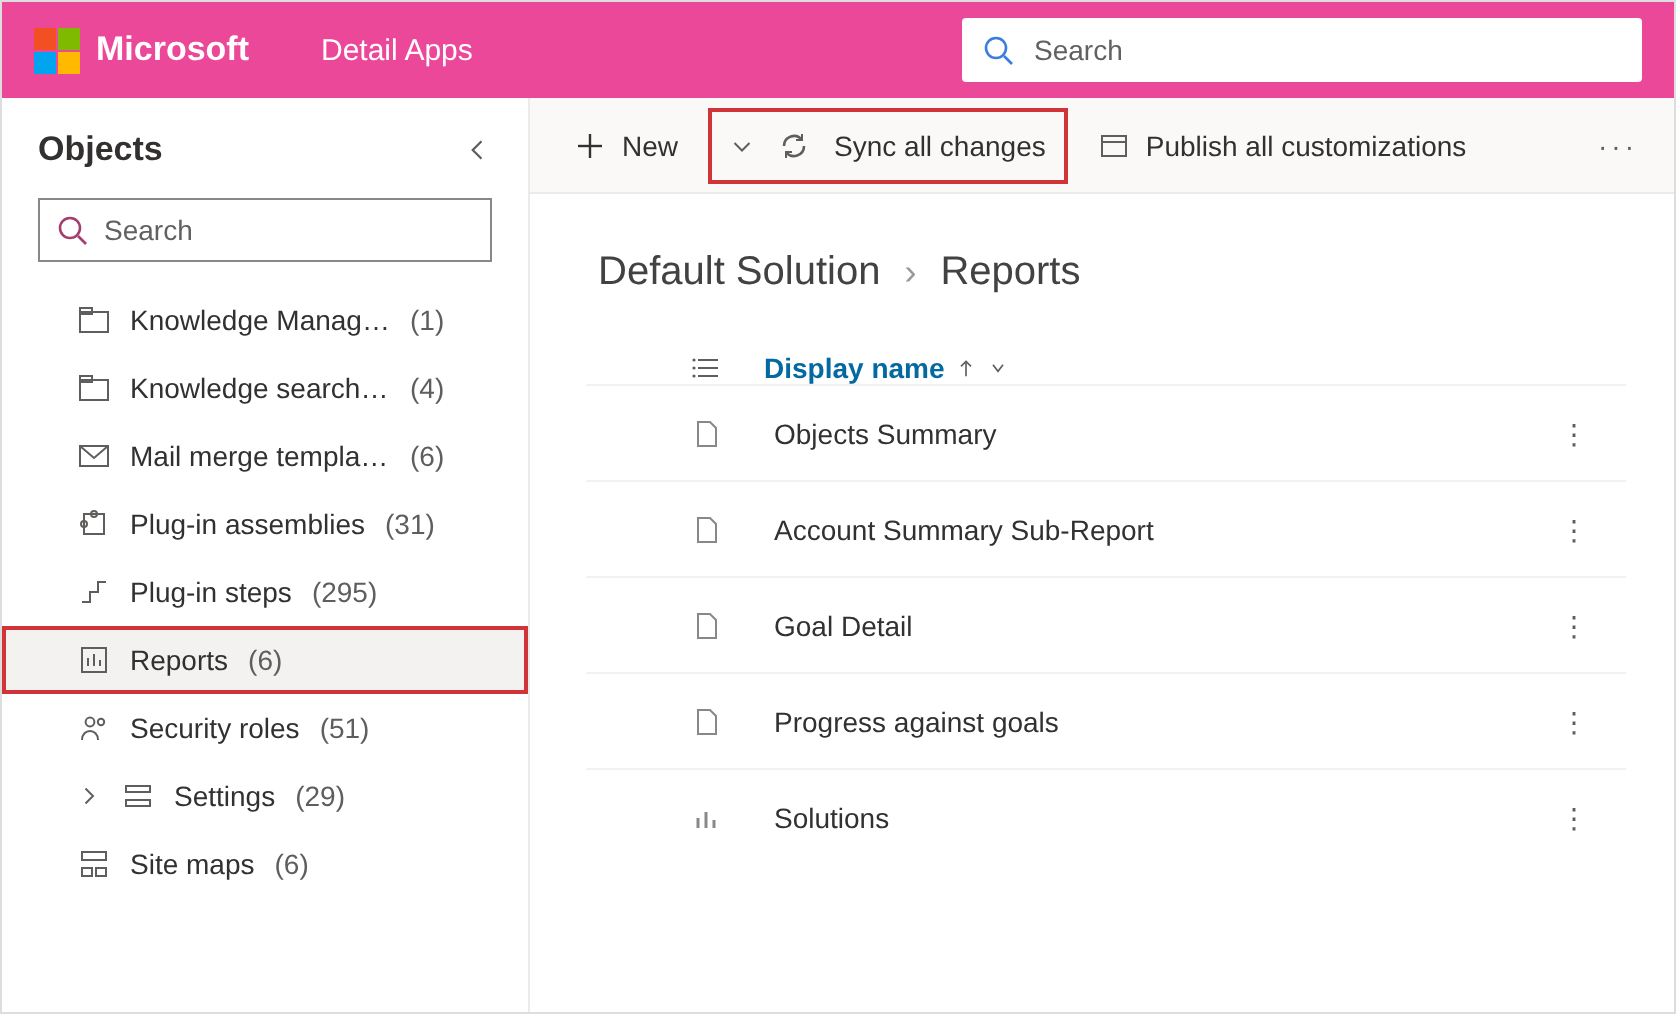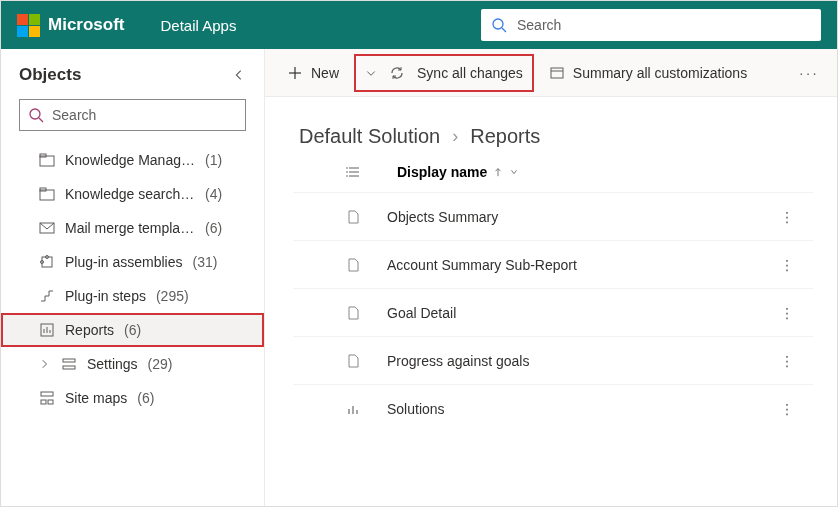--- a/index.html
+++ b/index.html
@@ -1,17 +1,17 @@
 <!DOCTYPE html>
 <html><head>
   <meta charset="utf-8">
   <style>
     *{box-sizing:border-box;margin:0;padding:0;font-family:"Segoe UI",Arial,sans-serif}
     body{background:#fff;color:#323130;width:838px;height:507px;overflow:hidden;border:1px solid #ddd}
-    .top{height:48px;background:#0f766e;color:#fff;display:flex;align-items:center;padding:0 16px}
+    .top{height:48px;background:#ec4899;color:#fff;display:flex;align-items:center;padding:0 16px}
     .mslogo{display:flex;gap:1px;margin-right:8px}
     .sq{width:11px;height:11px}
     .brand{font-size:17px;font-weight:600;margin-right:36px}
     .app{font-size:15px;font-weight:400}
     .sbox{margin-left:auto;background:#fff;border-radius:2px;display:flex;align-items:center;width:340px;height:32px;padding:0 10px;gap:10px}
     .sbox span.ph{color:#616161;font-size:14px}
     .layout{display:flex;height:calc(100% - 48px)}
     .sidebar{width:264px;border-right:1px solid #edebe9;display:flex;flex-direction:column;padding-top:8px}
     .shead{display:flex;align-items:center;justify-content:space-between;padding:8px 18px 10px 18px}
     .shead h2{font-size:17px;font-weight:600}
@@ -24,21 +24,21 @@
     .ti .label{flex:0 0 auto;overflow:hidden;text-overflow:ellipsis;max-width:130px}
     .ti .cnt{color:#605e5c}
     .ic{width:16px;height:16px;flex-shrink:0;display:flex;align-items:center;justify-content:center}
     .main{flex:1;display:flex;flex-direction:column}
     .cbar{height:48px;border-bottom:1px solid #edebe9;background:#faf9f8;display:flex;align-items:center;padding:0 12px;gap:6px}
     .cbtn{display:flex;align-items:center;gap:8px;padding:0 10px;height:36px;font-size:14px;cursor:pointer}
     .hl{outline:2px solid #d13438;outline-offset:-1px}
     .content{padding:28px 24px 0 28px;flex:1;overflow:auto}
     .bc{display:flex;align-items:center;gap:12px;font-size:20px;margin-bottom:4px;color:#424242;padding-left:6px}
     .bc .sep{color:#999;font-size:18px}
-    .thead{display:flex;align-items:center;height:40px;padding-left:52px;gap:36px;font-size:14px;font-weight:600;color:#000000}
+    .thead{display:flex;align-items:flex-end;height:40px;padding-left:52px;gap:21px;font-size:14px;font-weight:600;color:#0369a1}
     .row{display:flex;align-items:center;height:48px;padding-left:52px;font-size:14px;color:#323130;border-top:1px solid #f3f2f1;gap:26px}
     .row .rn{flex:1}
     .row .more{margin-left:auto;padding:0 18px;color:#605e5c;cursor:pointer;letter-spacing:1px}
     svg{display:block}
   </style>
 </head>
 <body>
 
 <div class="top">
   <div class="mslogo">
@@ -121,20 +121,29 @@
       <div class="ti sel">
         <svg class="ic" viewBox="0 0 16 16">
             <rect x="2" y="2" width="12" height="12" fill="none" stroke="#605e5c"></rect>
             <line x1="5" y1="11" x2="5" y2="7" stroke="#605e5c"></line>
             <line x1="8" y1="11" x2="8" y2="5" stroke="#605e5c"></line>
             <line x1="11" y1="11" x2="11" y2="8" stroke="#605e5c"></line>
           </svg>
         <span class="label">Reports</span>
           <span class="cnt">(6)</span>
       </div>
+      <div class="ti">
+        <svg class="ic" viewBox="0 0 16 16">
+            <circle cx="6" cy="5" r="2.2" fill="none" stroke="#605e5c"></circle>
+            <path d="M2 14c0-3 2-4.5 4-4.5s4 1.5 4 4.5" fill="none" stroke="#605e5c"></path>
+            <circle cx="11.5" cy="5" r="1.6" fill="none" stroke="#605e5c"></circle>
+          </svg>
+        <span class="label">Security roles</span>
+          <span class="cnt">(51)</span>
+      </div>
       <div class="ti carrot">
         <svg class="ic" viewBox="0 0 16 16" style="width:12px;height:12px">
             <polyline points="5,3 10,8 5,13" fill="none" stroke="#605e5c" stroke-width="1.3"></polyline>
           </svg>
         <svg class="ic" viewBox="0 0 16 16">
             <rect x="2" y="3" width="12" height="3" fill="none" stroke="#605e5c"></rect>
             <rect x="2" y="10" width="12" height="3" fill="none" stroke="#605e5c"></rect>
           </svg>
         <span class="label">Settings</span>
           <span class="cnt">(29)</span>
@@ -170,21 +179,21 @@
             <polyline points="12,2 12,5 9,5" fill="none" stroke="#605e5c"></polyline>
             <polyline points="4,14 4,11 7,11" fill="none" stroke="#605e5c"></polyline>
           </svg>
         <span>Sync all changes</span>
       </div>
       <div class="cbtn">
         <svg class="ic" viewBox="0 0 16 16">
             <rect x="2" y="3" width="12" height="10" fill="none" stroke="#605e5c"></rect>
             <line x1="2" y1="6" x2="14" y2="6" stroke="#605e5c"></line>
           </svg>
-        <span>Summary all customizations</span>
+        <span>Publish all customizations</span>
       </div>
       <div class="cbtn" style="margin-left:auto;padding:0 6px;color:#605e5c;letter-spacing:2px">···</div>
     </div>
 
     <div class="content">
       <div class="bc">
         <span>Default Solution</span>
         <span class="sep">›</span>
         <span>Reports</span>
       </div>

